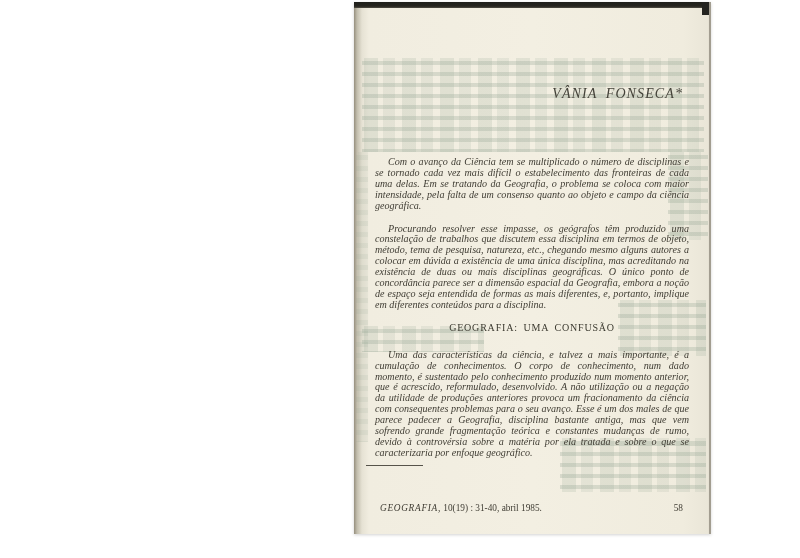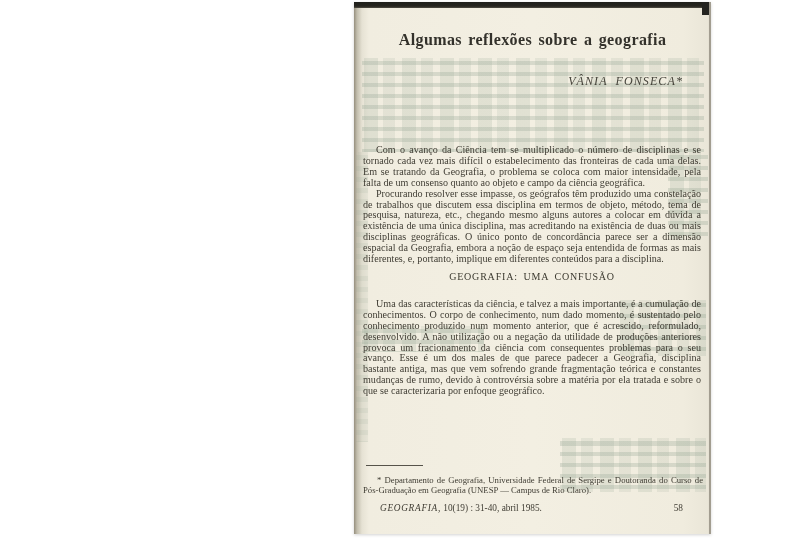--- a/index.html
+++ b/index.html
@@ -63,33 +63,33 @@
   
   .title {
     position: absolute; top: 29px; left: 0; width: 100%;
     margin: 0;
     text-align: center;
     font-size: 16px; font-weight: bold;
     letter-spacing: 0.4px; word-spacing: 2px;
     color: #33312b;
   }
   .author {
-    position: absolute; top: 72px; right: 28px;
+    position: absolute; top: 84px; right: 28px;
     font-style: italic;
-    font-size: 12px;
+    font-size: 14px;
     letter-spacing: 1.1px; word-spacing: 4px;
     color: #45433a;
   }
   .body-col {
     position: absolute; top: 143px; left: 9px; width: 338px;
     font-size: 10.1px; line-height: 10.9px;
     text-align: justify;
     color: #3f3c33;
   }
-  .body-col p { margin: 0; text-indent: 13px; }
+  .body-col p { margin: 12px; text-indent: 13px; font-style: italic; }
   .section-heading {
     margin: 7px 0 16px;
     text-align: center;
     font-size: 10px; font-weight: normal;
     letter-spacing: 0.8px; word-spacing: 2.5px;
     color: #3b392f;
   }
   .footnote-rule {
     position: absolute; left: 12px; top: 463px;
     width: 57px; height: 1px;
@@ -121,34 +121,32 @@
     <div class="corner-mark"></div>
     <div class="right-edge"></div>
 
     <div class="ghost ghost-a"></div>
     <div class="ghost ghost-b"></div>
     <div class="ghost ghost-c"></div>
     <div class="ghost ghost-d"></div>
     <div class="ghost ghost-e"></div>
     <div class="ghost ghost-f"></div>
 
-    <h1 class="title">Algumas reflexões sobre a geografia</h1>
 
     <div class="author">VÂNIA FONSECA*</div>
 
     <div class="body-col">
       <p>Com o avanço da Ciência tem se multiplicado o número de disciplinas e se tornado cada vez mais difícil o estabelecimento das fronteiras de cada uma delas. Em se tratando da Geografia, o problema se coloca com maior intensidade, pela falta de um consenso quanto ao objeto e campo da ciência geográfica.</p>
       <p>Procurando resolver esse impasse, os geógrafos têm produzido uma constelação de trabalhos que discutem essa disciplina em termos de objeto, método, tema de pesquisa, natureza, etc., chegando mesmo alguns autores a colocar em dúvida a existência de uma única disciplina, mas acreditando na existência de duas ou mais disciplinas geográficas. O único ponto de concordância parece ser a dimensão espacial da Geografia, embora a noção de espaço seja entendida de formas as mais diferentes, e, portanto, implique em diferentes conteúdos para a disciplina.</p>
       <h2 class="section-heading">GEOGRAFIA: UMA CONFUSÃO</h2>
       <p>Uma das características da ciência, e talvez a mais importante, é a cumulação de conhecimentos. O corpo de conhecimento, num dado momento, é sustentado pelo conhecimento produzido num momento anterior, que é acrescido, reformulado, desenvolvido. A não utilização ou a negação da utilidade de produções anteriores provoca um fracionamento da ciência com consequentes problemas para o seu avanço. Esse é um dos males de que parece padecer a Geografia, disciplina bastante antiga, mas que vem sofrendo grande fragmentação teórica e constantes mudanças de rumo, devido à controvérsia sobre a matéria por ela tratada e sobre o que se caracterizaria por enfoque geográfico.</p>
     </div>
 
     <div class="footnote-rule"></div>
 
-    <p class="footnote">* Departamento de Geografia, Universidade Federal de Sergipe e Doutoranda do Curso de Pós-Graduação em Geografia (UNESP — Campus de Rio Claro).</p>
 
     <div class="footer-row">
       <span class="journal"><span class="journal-name">GEOGRAFIA,</span><span> 10(19) : 31-40, abril 1985.</span></span>
       <span class="pagenum">58</span>
     </div>
 
   </div>
 </div>
 
 </body></html>

